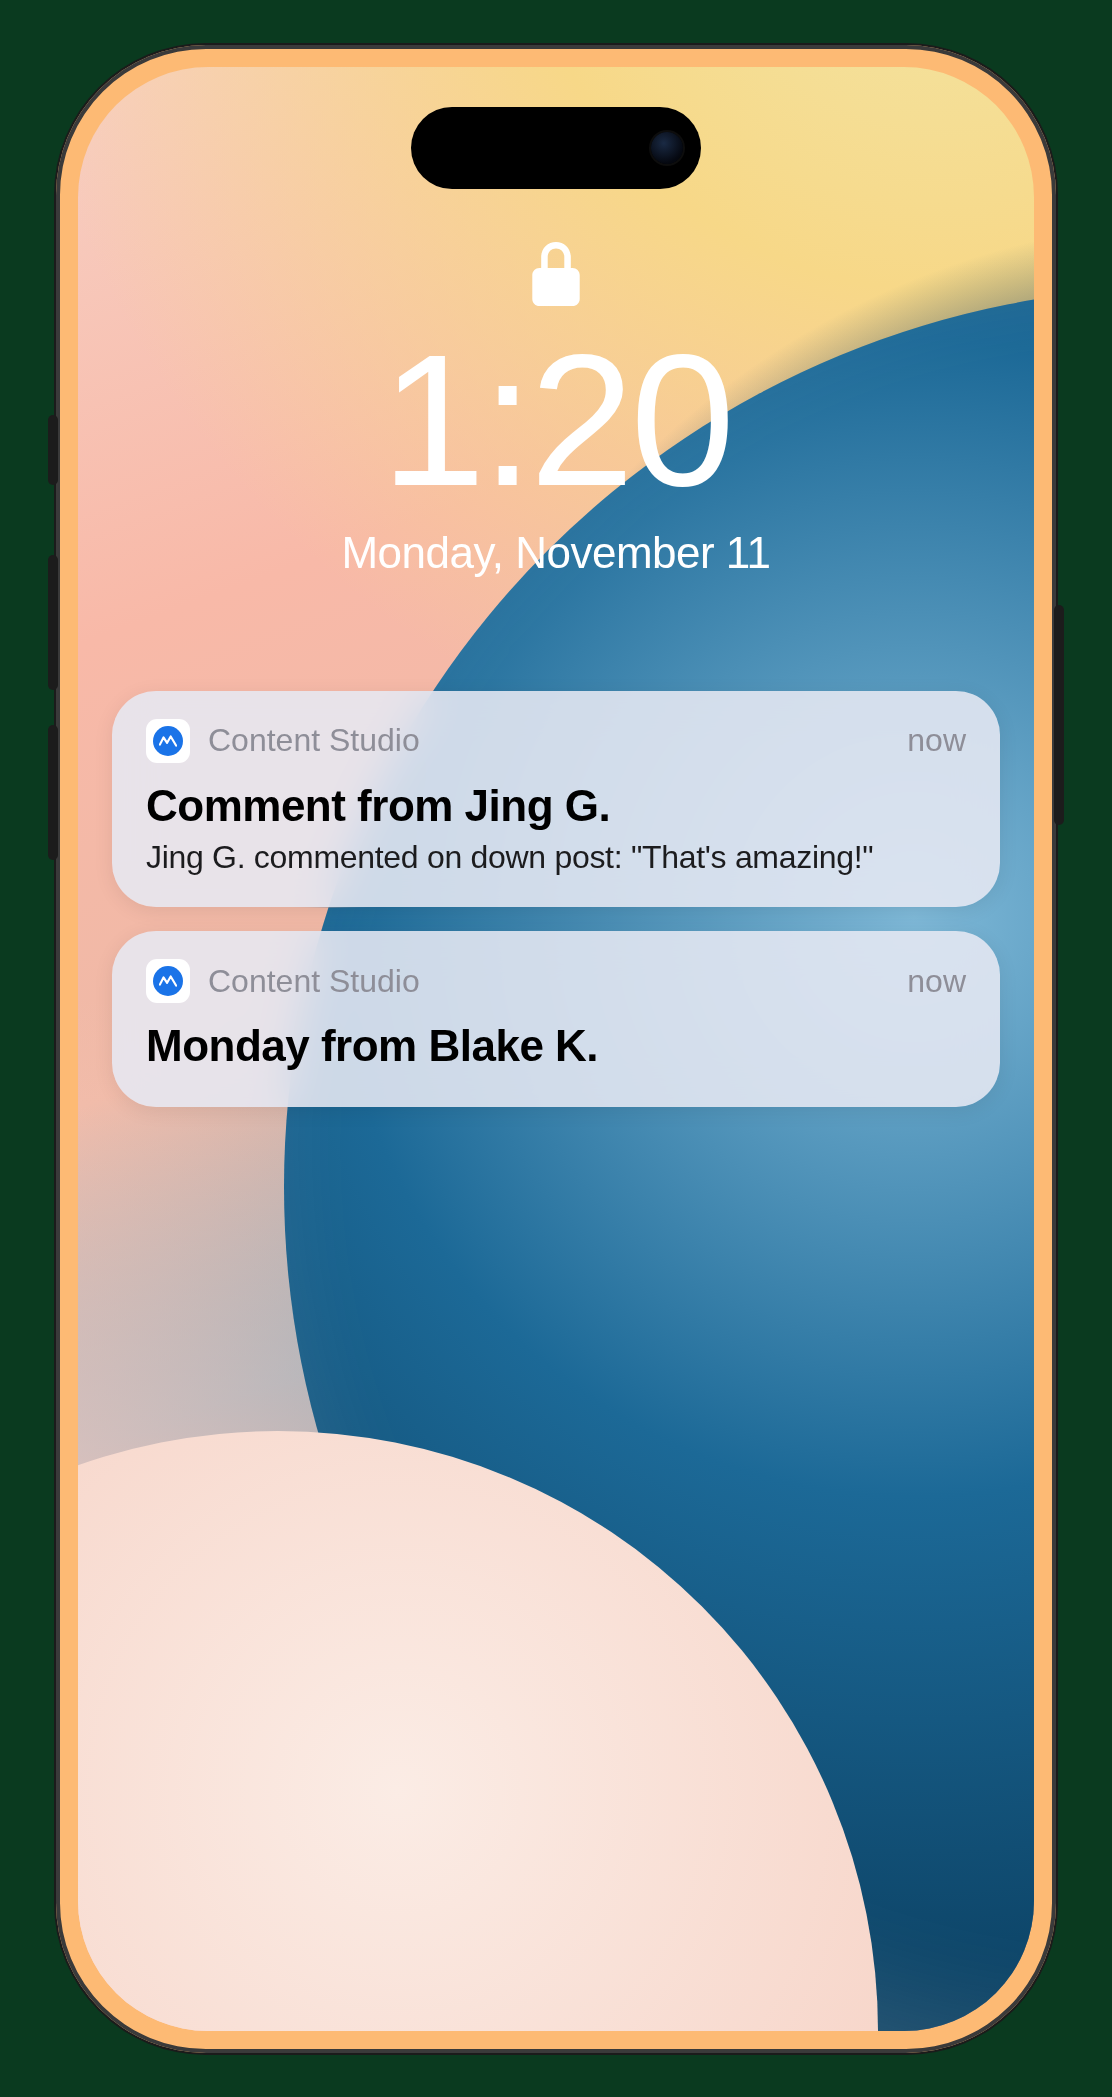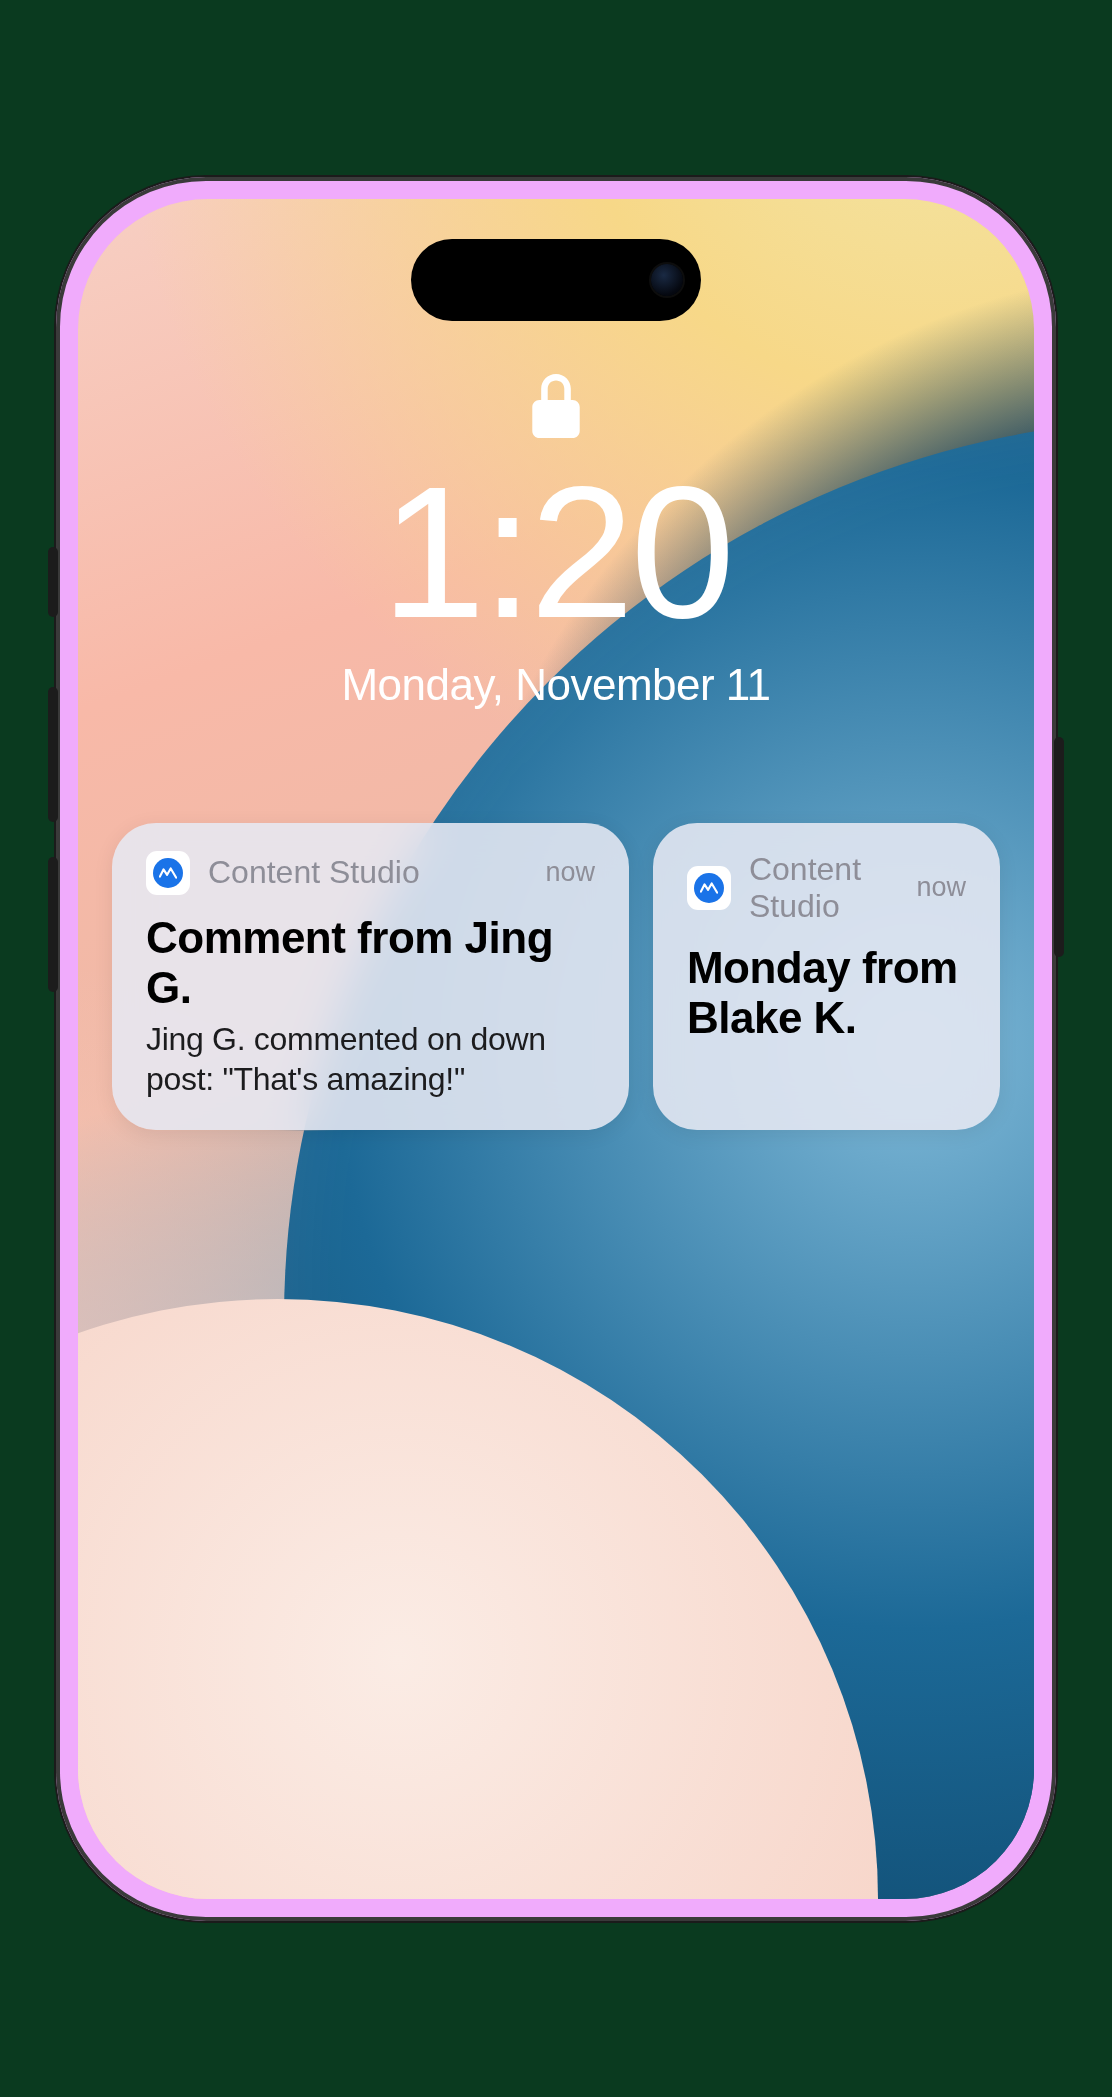--- a/index.html
+++ b/index.html
@@ -8,22 +8,22 @@
     height: 2097px;
     font-family: -apple-system, "SF Pro Display", "Helvetica Neue", Helvetica, Arial, sans-serif;
     background: #0a3a1f;
     display: flex;
     align-items: center;
     justify-content: center;
   }
   
   .chassis {
     width: 1000px;
-    height: 1744px;
-    background: #f0abfc;
+    height: 2008px;
+    background: #fdba74;
     border-radius: 150px;
     padding: 22px;
     box-shadow: inset 0 0 0 4px #3a3a3a, 0 0 0 2px #1b1b1b;
     position: relative;
   }
   
   .side-btn {
     position: absolute;
     background: #1c1c1c;
     border-radius: 6px;
@@ -107,20 +107,21 @@
     color: #fff;
     letter-spacing: -0.5px;
   }
   
   .notifs {
     position: absolute;
     top: 624px;
     left: 34px; right: 34px;
     z-index: 6;
     display: flex;
+    flex-direction: column;
     gap: 24px;
   }
   .notif {
     background: rgba(230, 232, 242, 0.88);
     backdrop-filter: blur(20px);
     border-radius: 44px;
     padding: 28px 34px 30px 34px;
     box-shadow: 0 4px 20px rgba(0,0,0,0.08);
   }
   .notif-header {
@@ -141,21 +142,21 @@
     background: #1a73e8;
     display:flex; align-items:center; justify-content:center;
   }
   .app-icon svg { width: 18px; height: 14px; }
   .app-name {
     font-size: 32px;
     color: #8e8e98;
     flex: 1;
   }
   .notif-time {
-    font-size: 27px;
+    font-size: 32px;
     color: #8e8e98;
     text-align: right;
   }
   .notif-title {
     font-size: 44px;
     font-weight: 700;
     color: #000;
     margin-bottom: 6px;
     letter-spacing: -0.5px;
   }

